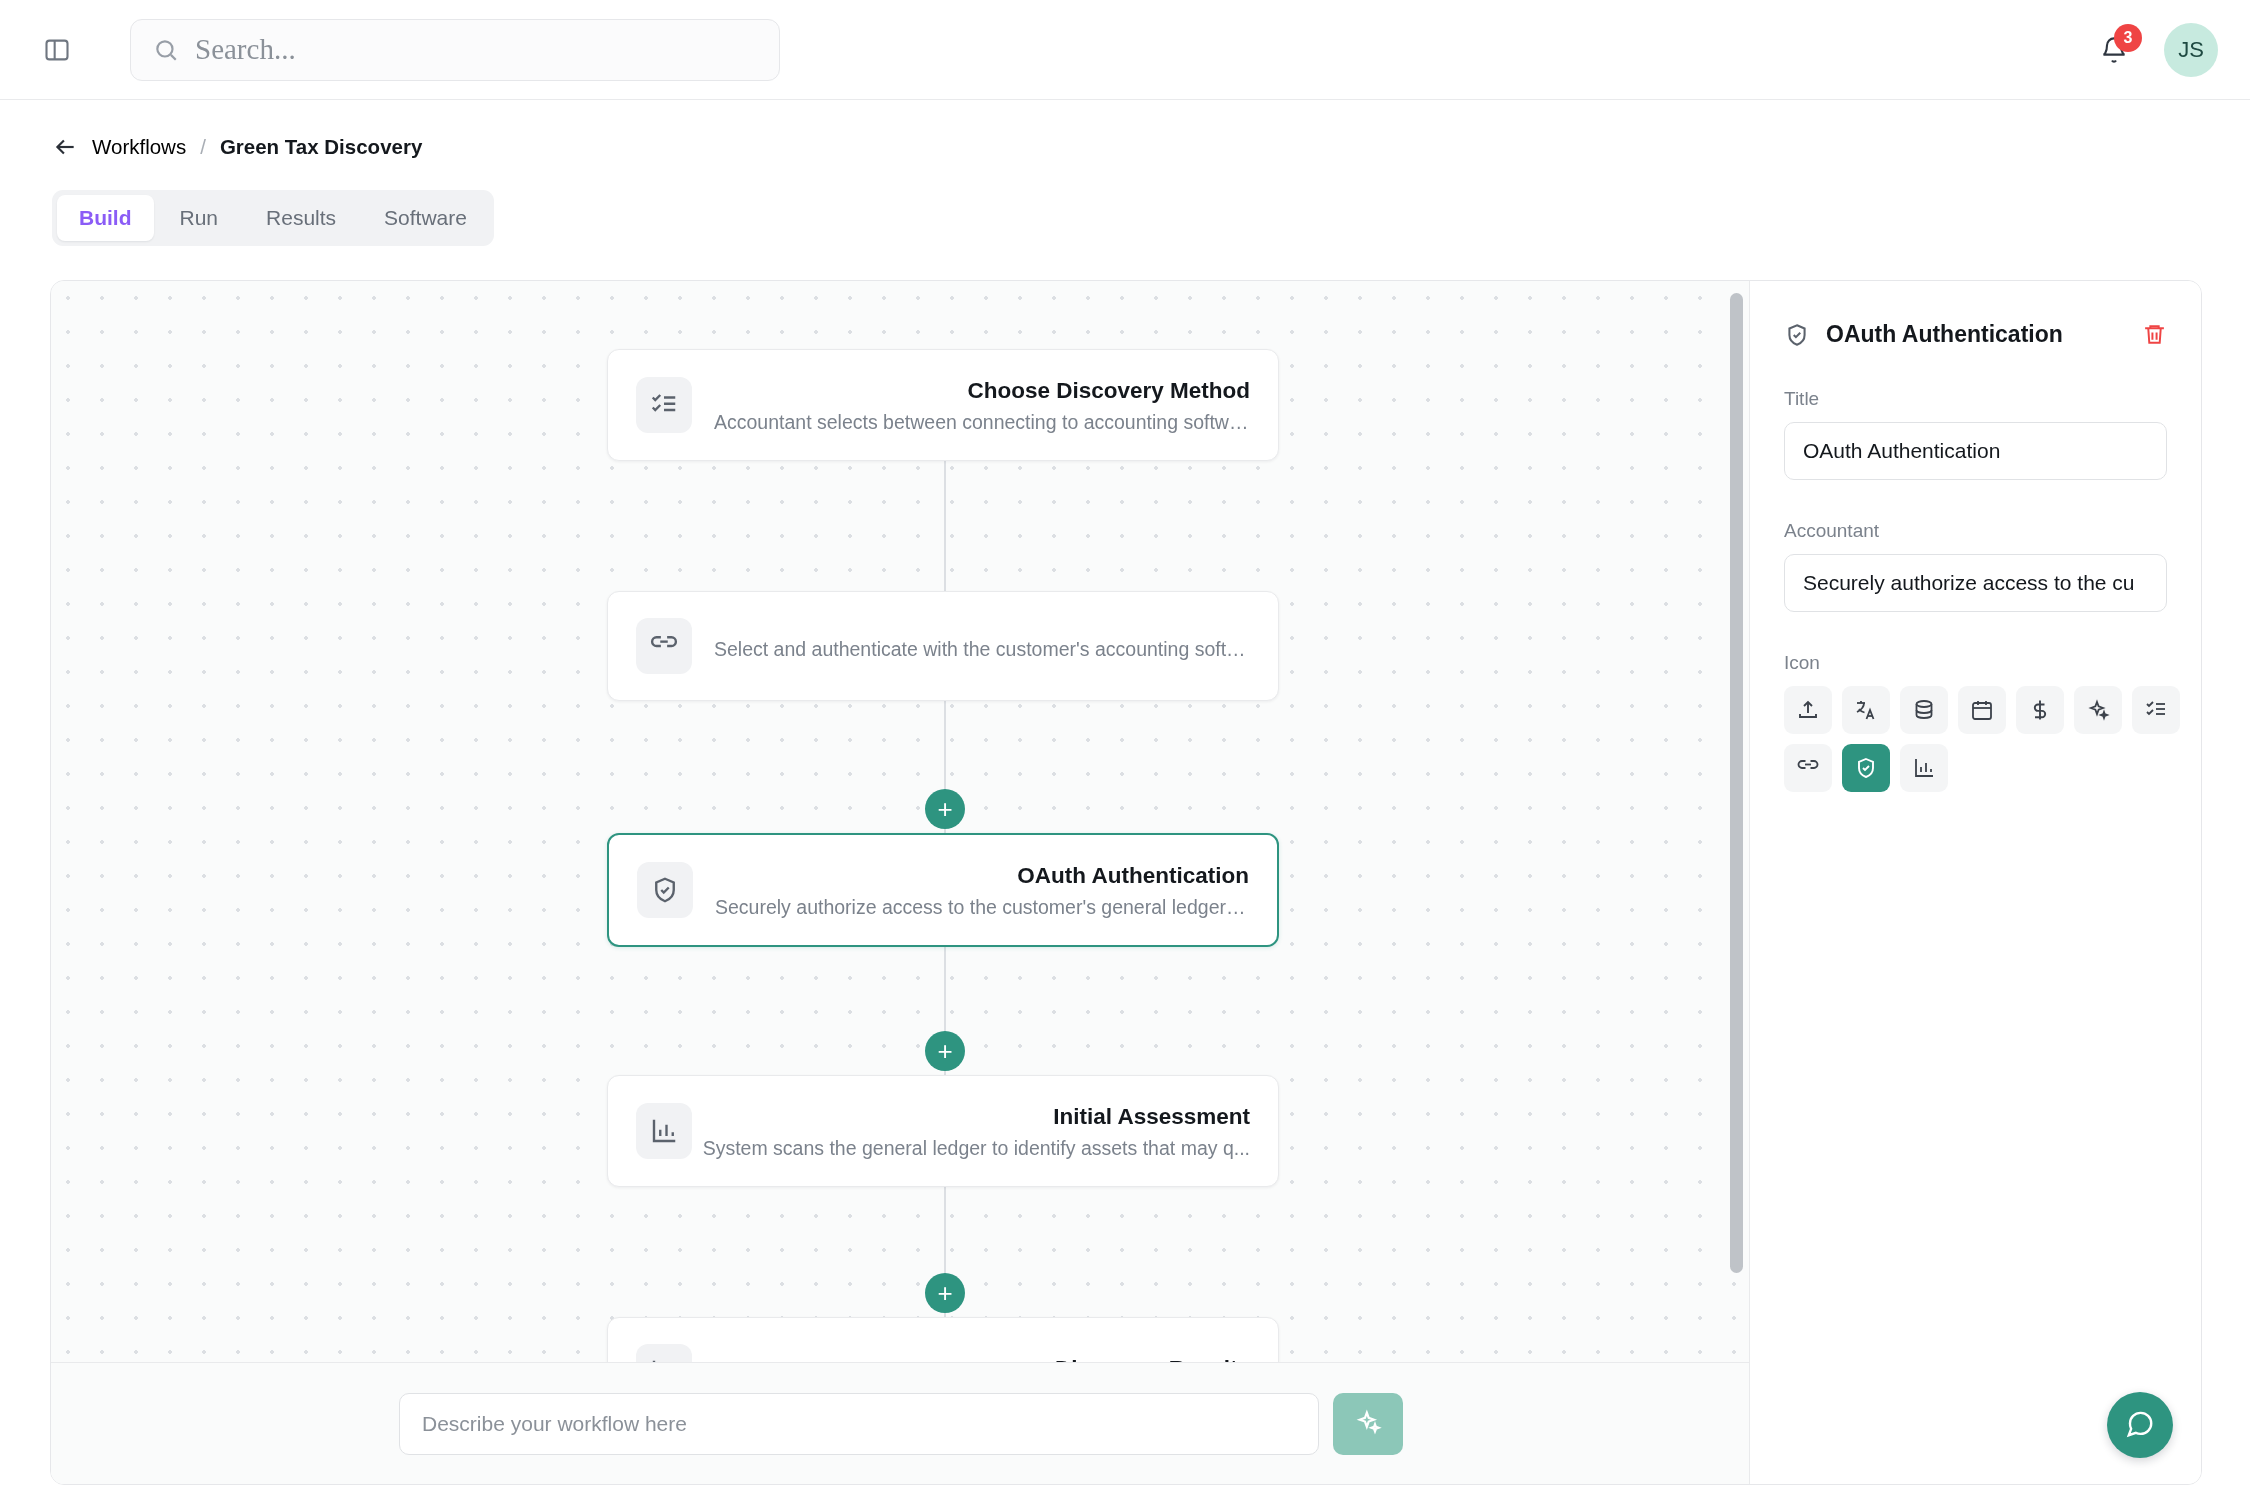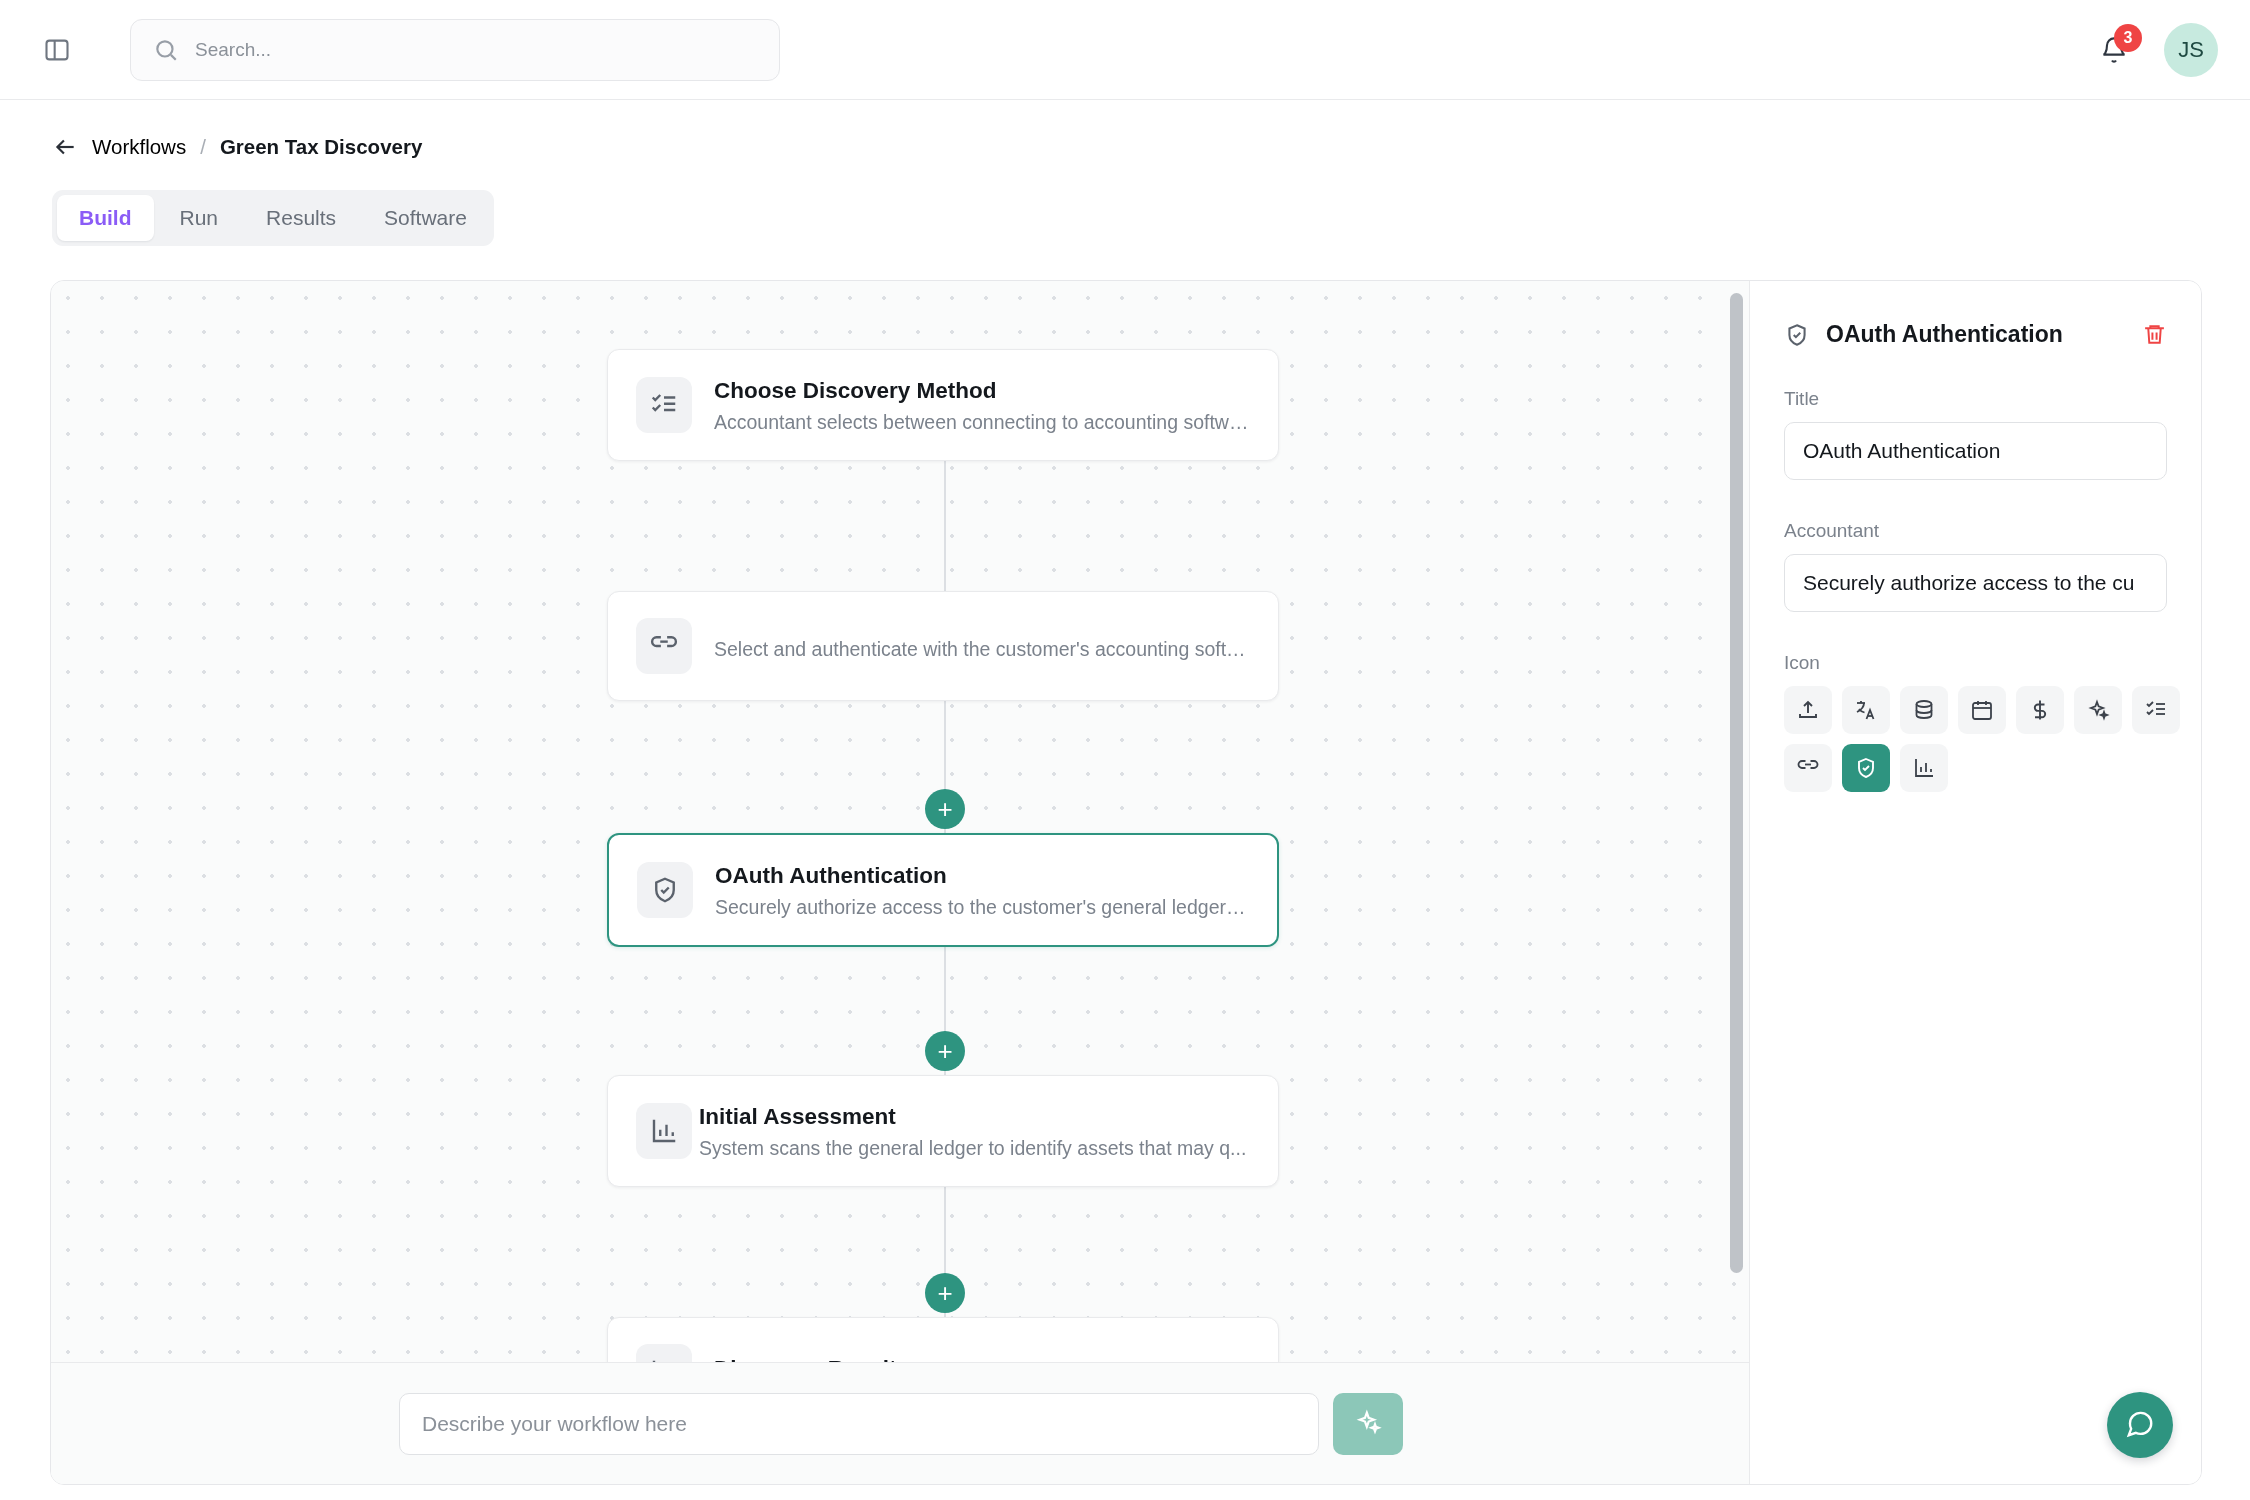--- a/index.html
+++ b/index.html
@@ -31,22 +31,22 @@
     background: #fbfbfc;
     border: 1px solid #e6e7ea;
     border-radius: 12px;
     display: flex; align-items: center;
     padding: 0 22px;
     gap: 16px;
   }
   .search-icon { color: #989ea7; display: flex; align-items: center; }
   .search-input {
     border: none; outline: none; background: transparent;
-    font-family: Liberation Sans, sans-serif;
-    font-size: 19px; color: #3c424b; width: 100%;
+    font-family: Liberation Serif, serif;
+    font-size: 29px; color: #3c424b; width: 100%;
   }
   .search-input::placeholder { color: #8b9199; }
 
   .topbar-right {
     position: absolute; right: 32px; top: 0; height: 100px;
     display: flex; align-items: center; gap: 30px;
   }
   .bell-wrap { position: relative; width: 40px; height: 40px; display:flex; align-items:center; justify-content:center; color:#2f3640; cursor:pointer; }
   .badge {
     position: absolute; top: -6px; right: -8px;
@@ -117,21 +117,21 @@
     display: flex; align-items: center; gap: 22px;
     padding: 26px 28px; cursor: pointer;
   }
   .node-card.selected { border: 2px solid #2e9480; box-shadow: 0 1px 4px rgba(46,148,128,.16); }
   .node-icon {
     width: 56px; height: 56px; flex: none;
     background: #f1f2f4; border-radius: 12px;
     display: flex; align-items: center; justify-content: center;
     color: #5b626c;
   }
-  .node-text { min-width: 0; flex: 1; }
+  .node-text { min-width: 0; flex: 1; text-align: right; }
   .node-title { font-size: 22.5px; font-weight: 700; color: #14181d; line-height: 1.3; }
   .node-desc {
     font-size: 19.5px; color: #7b828c; margin-top: 6px;
     white-space: nowrap; overflow: hidden; text-overflow: ellipsis;
   }
   .plus-btn {
     position: absolute; left: 874px;
     width: 40px; height: 40px; border-radius: 50%;
     background: #2e9480; color: #fff; border: none;
     display: flex; align-items: center; justify-content: center;

